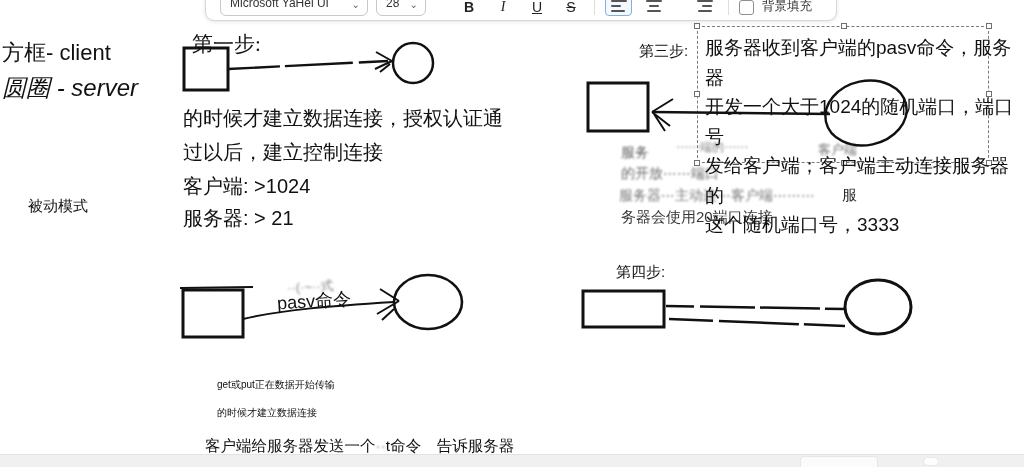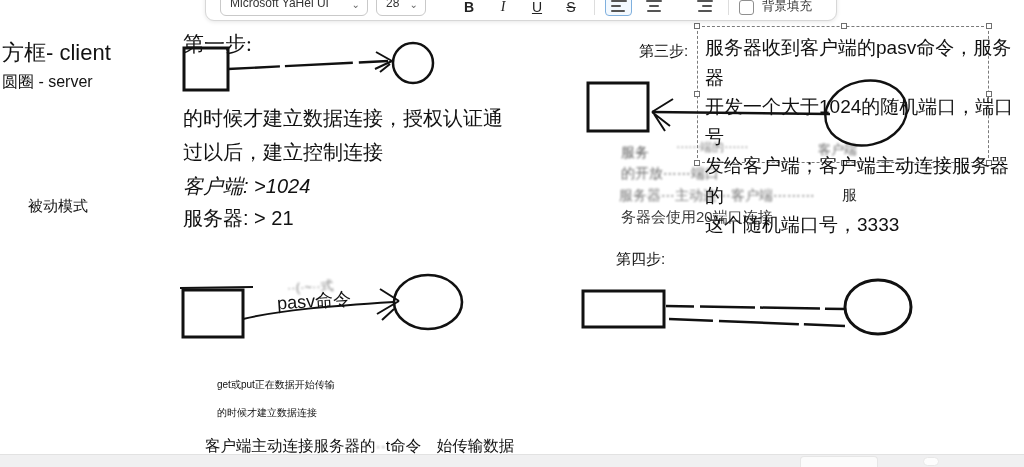--- a/index.html
+++ b/index.html
@@ -124,35 +124,35 @@
       <i></i>
     </button>
   <div class="sep"></div>
   <div class="checkbox"></div>
   <span class="chk-label">背景填充</span>
 </div>
 
 <div style="position:absolute;inset:0;">
 
   <div class="t" style="left:2px;top:38px;font-size:22px;">方框- client</div>
-  <div class="t" style="left:2px;top:72px;font-size:16px;">圆圈 - server</div>
+  <div class="t" style="left:2px;top:72px;font-size:24px;font-style:italic;">圆圈 - server</div>
   <div class="t" style="left:28px;top:197px;font-size:15px;">被动模式</div>
 
-  <div class="t title-lg" style="left:183px;top:30px;font-family:Liberation Serif, serif;">第一步:</div>
+  <div class="t title-lg" style="left:192px;top:30px;font-family:Liberation Serif, serif;">第一步:</div>
   <div class="t body-lg pre" style="left:183px;top:101px;">的时候才建立数据连接，授权认证通
 过以后，建立控制连接</div>
-  <div class="t body-lg" style="left:183px;top:169px;font-style:italic;">客户端: &gt;1024</div>
+  <div class="t body-lg" style="left:183px;top:169px;">客户端: &gt;1024</div>
   <div class="t body-lg" style="left:183px;top:201px;">服务器: &gt; 21</div>
 
   <div class="t erased" style="left:287px;top:278px;font-size:13px;transform:rotate(-3deg);">··(·~··式</div>
   <div class="t" style="left:277px;top:289px;font-size:18px;transform:rotate(-4deg);">pasv命令</div>
   <div class="t body-sm pre" style="left:217px;top:371px;">get或put正在数据开始传输
 的时候才建立数据连接</div>
   <div class="t" style="left:205px;top:436px;font-size:15.5px;">
-    <span>客户端主动连接服务器的</span><span class="erased">··</span><span>t命令　始传输数据</span>
+    <span>客户端给服务器发送一个</span><span class="erased">··</span><span>t命令　告诉服务器</span>
   </div>
 
   <div class="t title-sm" style="left:631px;top:42px;margin-left:8px;">第三步:</div>
 
   <div class="sel-box">
     <div class="handle" style="left:-4px;top:-4px;"></div>
     <div class="handle" style="left:143px;top:-4px;"></div>
     <div class="handle" style="right:-4px;top:-4px;"></div>
     <div class="handle" style="left:-4px;top:64px;"></div>
     <div class="handle" style="right:-4px;top:64px;"></div>
@@ -168,21 +168,21 @@
   <div id="erased-layer">
       <span class="t" style="left: 621px; top: 144px; font-size: 14px; opacity: 0.7; filter: blur(0.8px);">服务</span>
       <span class="t" style="left: 676px; top: 139px; font-size: 12px; opacity: 0.55; filter: blur(0.9px);">⋯⋯端的⋯⋯</span>
       <span class="t" style="left: 818px; top: 141px; font-size: 13px; opacity: 0.65; filter: blur(0.8px);">客户端</span>
       <span class="t" style="left: 621px; top: 165px; font-size: 14px; opacity: 0.65; filter: blur(0.9px);">的开放⋯⋯端口</span>
       <span class="t" style="left: 619px; top: 187px; font-size: 14px; opacity: 0.6; filter: blur(0.9px);">服务器⋯主动连⋯客户端⋯⋯⋯</span>
       <span class="t" style="left: 842px; top: 186px; font-size: 15px; opacity: 0.9; filter: blur(0.3px);">服</span>
       <span class="t" style="left: 621px; top: 208px; font-size: 15px; opacity: 0.85; filter: blur(0.4px);">务器会使用20端口连接</span>
     </div>
 
-  <div class="t title-sm" style="left:616px;top:250px;text-align:center;">第四步:</div>
+  <div class="t title-sm" style="left:616px;top:263px;text-align:center;">第四步:</div>
 
   <svg class="draw" width="1024" height="467" viewBox="0 0 1024 467">
 
     <rect x="184" y="48" width="44" height="42" fill="none" stroke="#111" stroke-width="3"></rect>
     <path d="M228,69 L388,61" fill="none" stroke="#111" stroke-width="2.4" stroke-dasharray="52 5 68 6 60"></path>
     <path d="M376,52 L392,61 M375,69 L392,61 M380,72 L390,64" fill="none" stroke="#111" stroke-width="2"></path>
     <circle cx="413" cy="63" r="20" fill="none" stroke="#111" stroke-width="2.5"></circle>
 
     <path d="M180,288 L253,287" stroke="#111" stroke-width="2"></path>
     <rect x="183" y="290" width="60" height="47" fill="none" stroke="#111" stroke-width="3"></rect>

